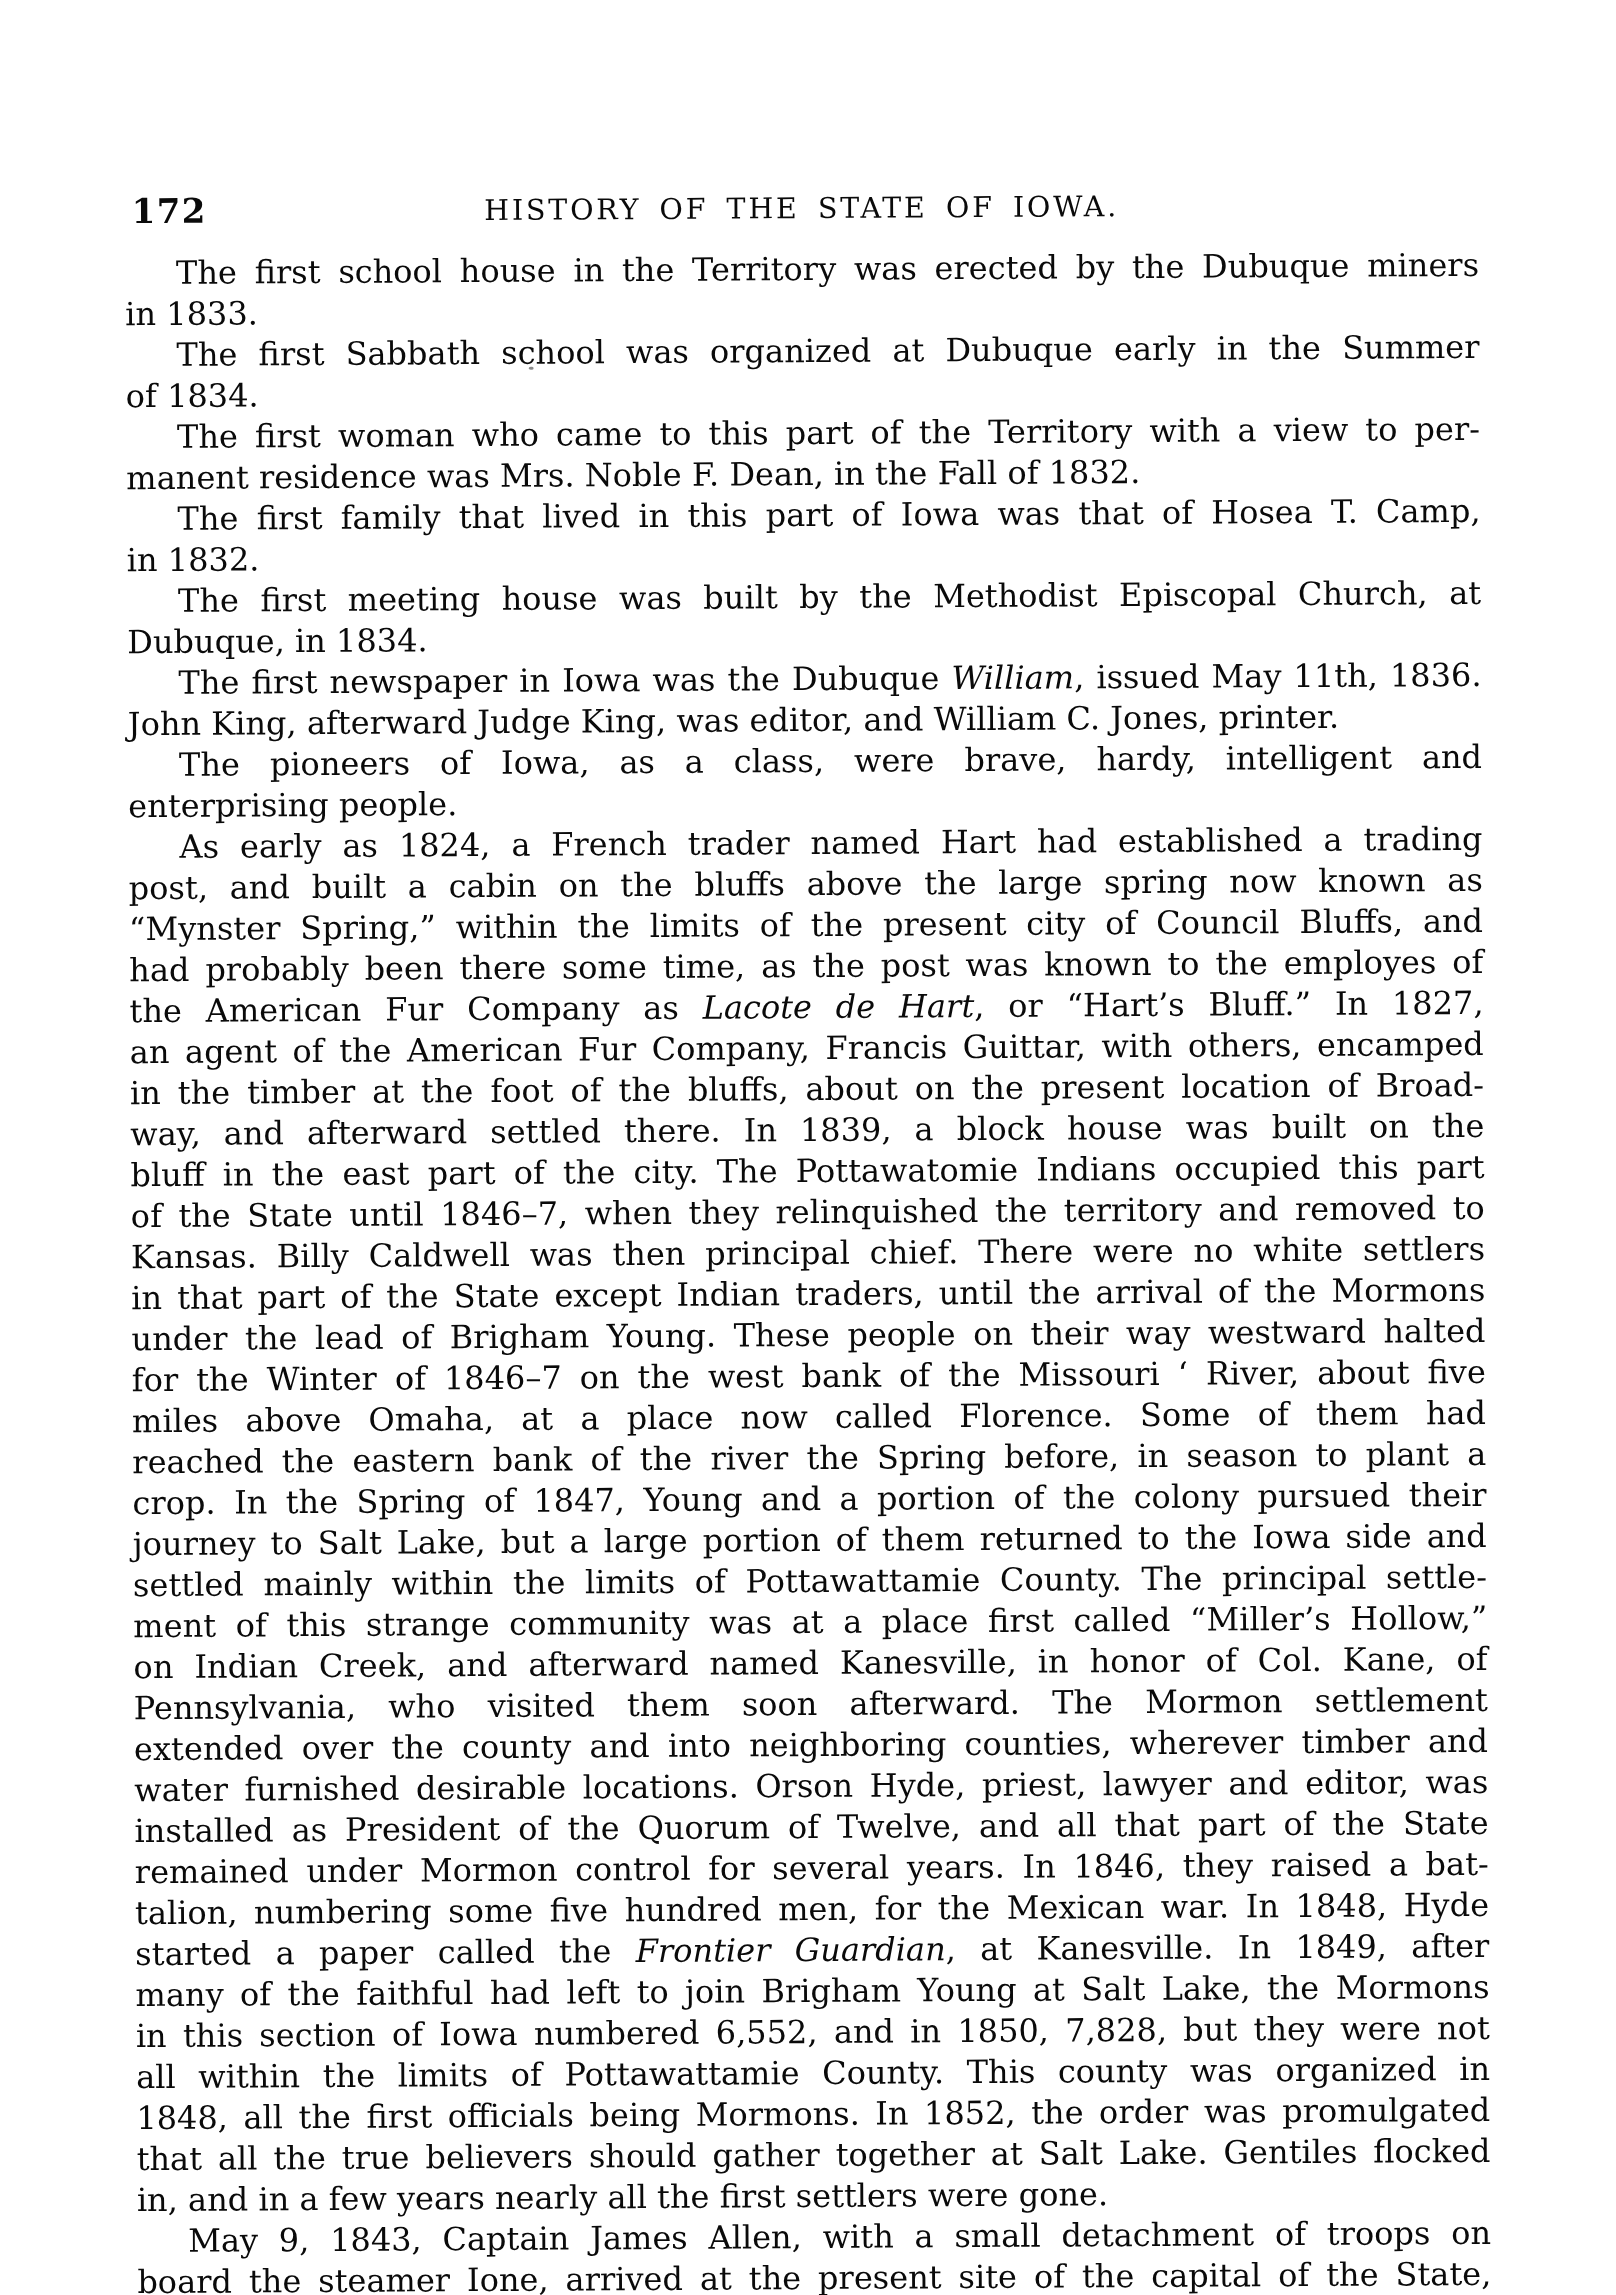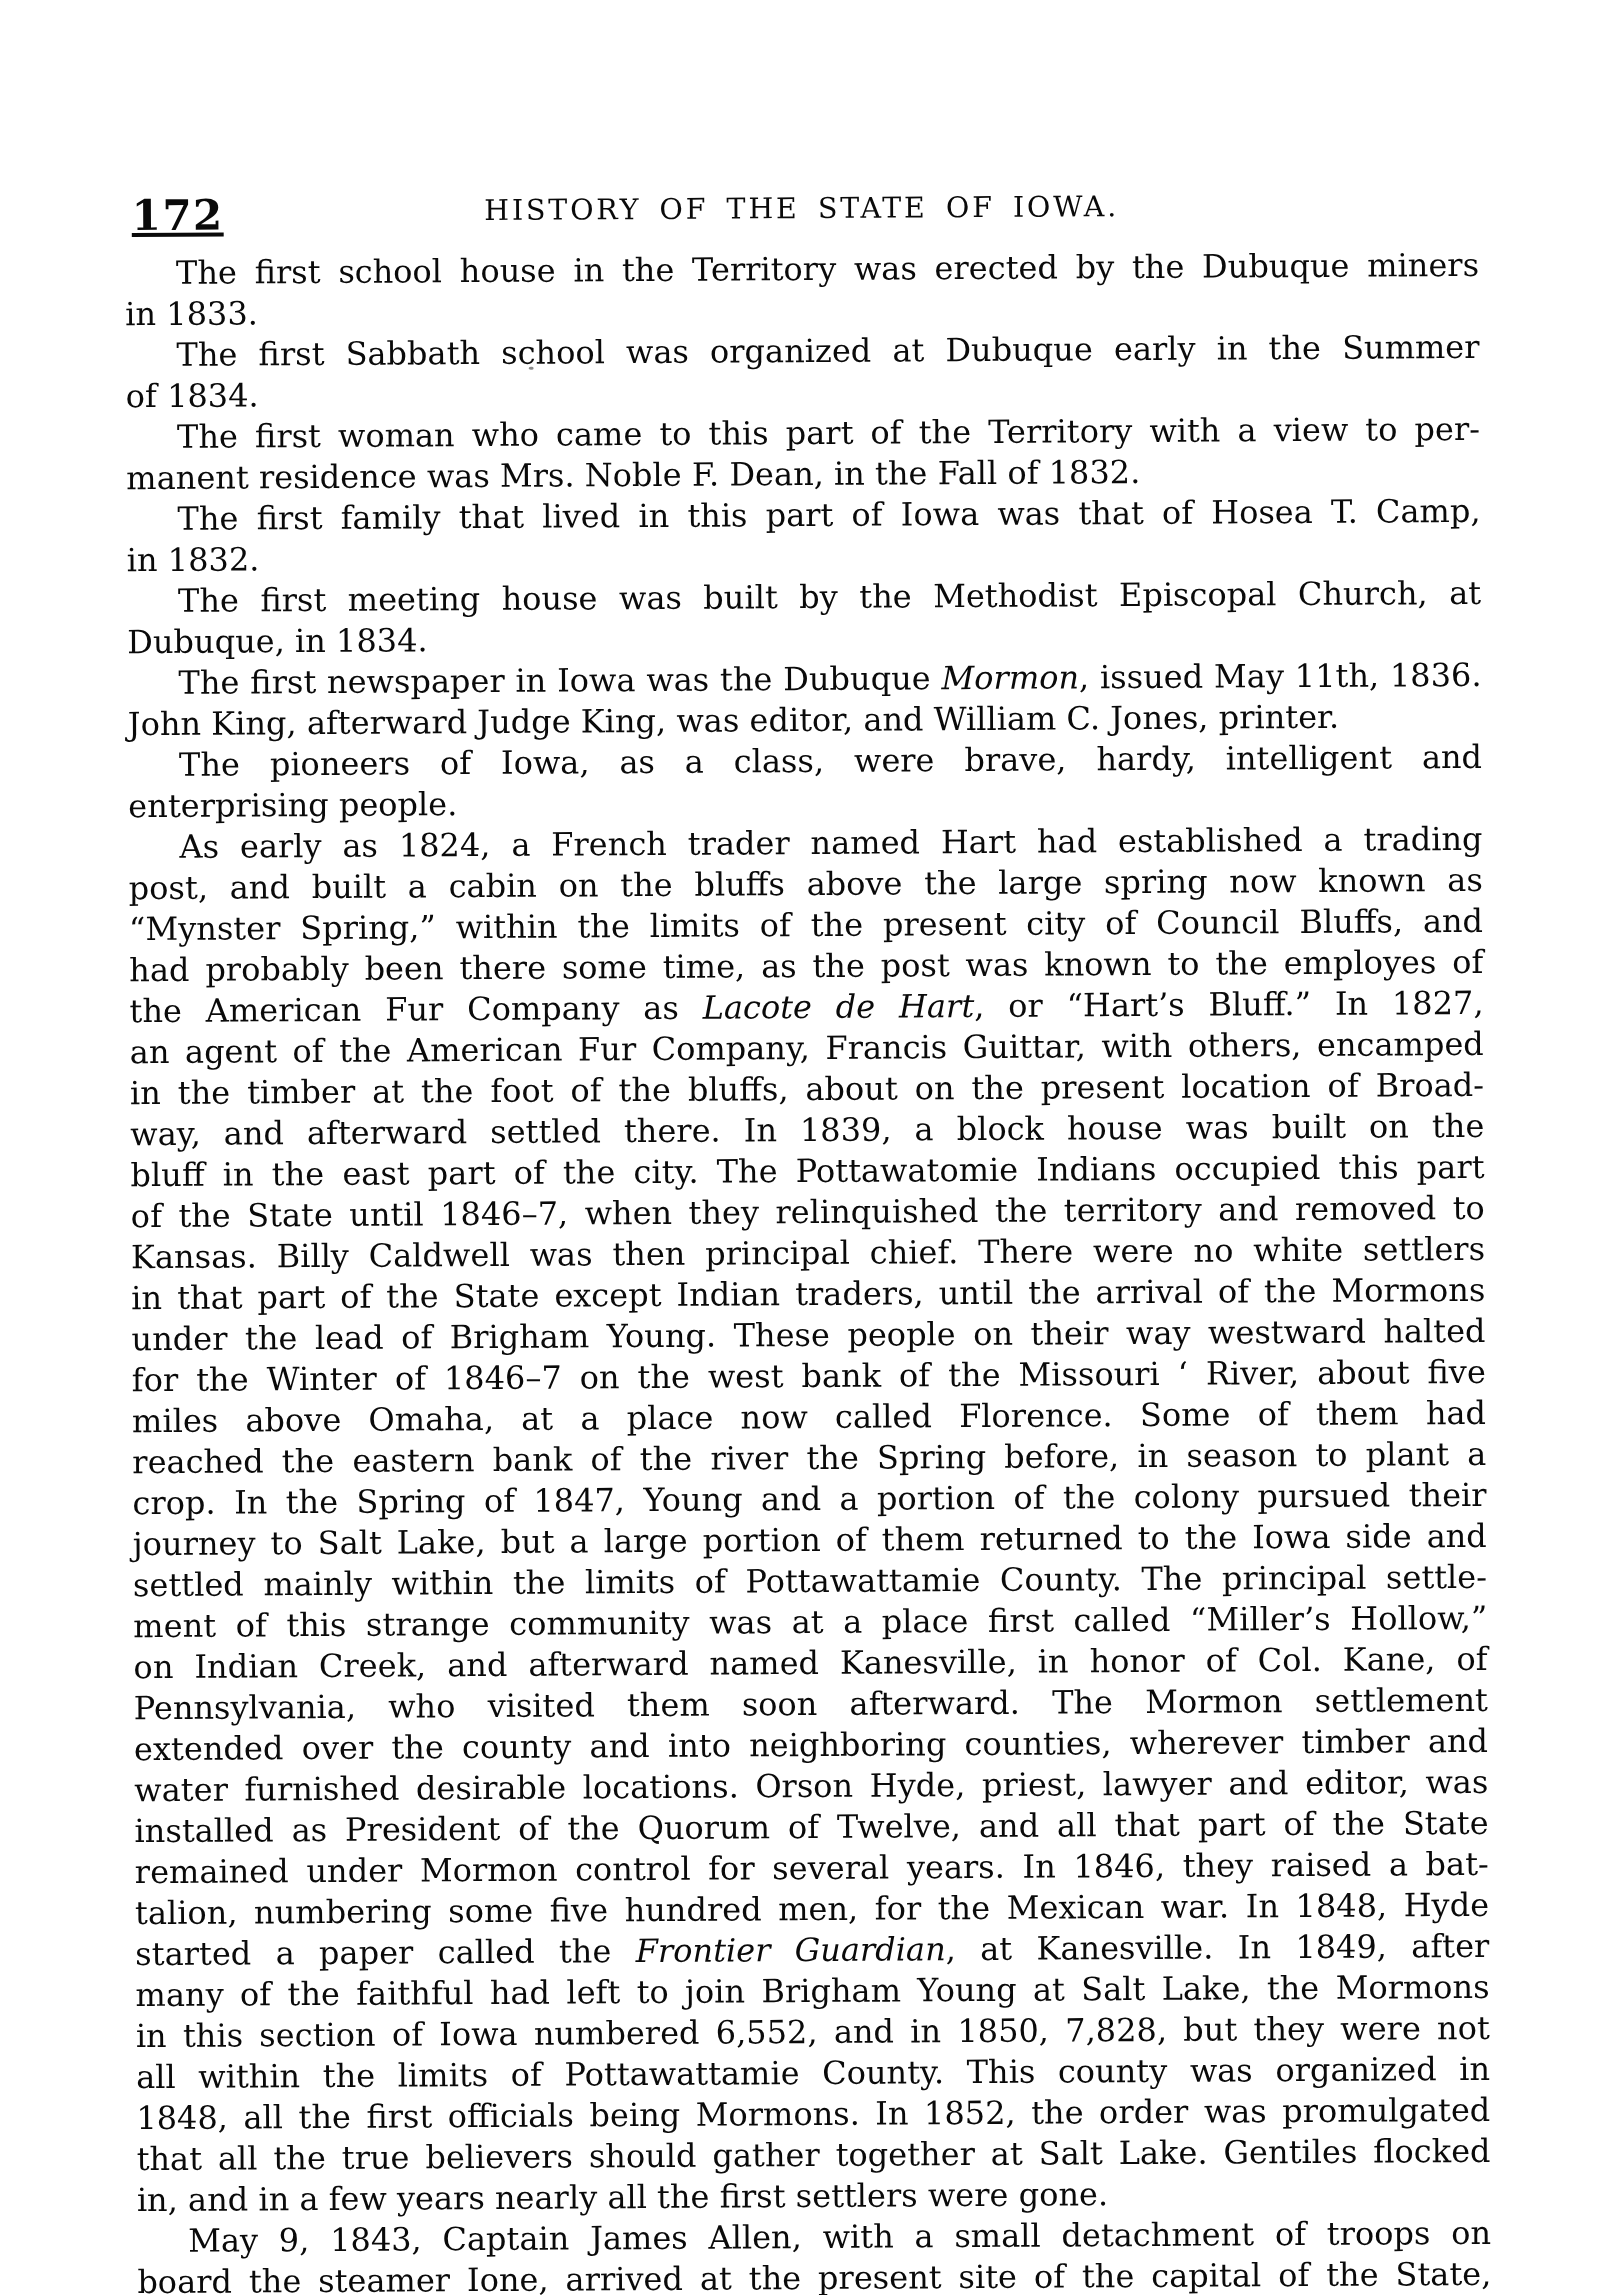--- a/index.html
+++ b/index.html
@@ -10,21 +10,21 @@
     font-family: "DejaVu Serif", serif;
     position: relative;
     overflow: hidden;
   }
   .sheet { position: absolute; inset: 0; background: #ffffff; }
   .tilt { position: absolute; inset: 0; transform: rotate(-0.35deg); transform-origin: 50% 50%; }
 
   .running-head { position: absolute; top: 184px; left: 0; right: 0; height: 55px; }
   .folio {
     position: absolute; left: 138px; top: 2.8px;
-    font-size: 42px; font-weight: 700; letter-spacing: 1.4px; text-decoration: underline;
+    font-size: 34px; font-weight: 700; letter-spacing: 1.4px;
   }
   .head-title {
     position: absolute; left: 0; right: 0; top: 8.3px;
     text-align: center;
     font-size: 28.5px; letter-spacing: 2.8px;
     word-spacing: 6.4px;
   }
 
   .body-text {
     position: absolute; top: 249px; left: 131px; width: 1354px;
@@ -74,21 +74,21 @@
         </div>
         <div class="para">
           <div class="line firstline">The first family that lived in this part of Iowa was that of Hosea T. Camp,</div>
           <div class="line lastline">in 1832.</div>
         </div>
         <div class="para">
           <div class="line firstline">The first meeting house was built by the Methodist Episcopal Church, at</div>
           <div class="line lastline">Dubuque, in 1834.</div>
         </div>
         <div class="para">
-          <div class="line firstline">The first newspaper in Iowa was the Dubuque <span class="it">Mormon</span>, issued May 11th, 1836.</div>
+          <div class="line firstline">The first newspaper in Iowa was the Dubuque <span class="it">William</span>, issued May 11th, 1836.</div>
           <div class="line lastline">John King, afterward Judge King, was editor, and William C. Jones, printer.</div>
         </div>
         <div class="para">
           <div class="line firstline">The pioneers of Iowa, as a class, were brave, hardy, intelligent and</div>
           <div class="line lastline">enterprising people.</div>
         </div>
         <div class="para">
           <div class="line firstline">As early as 1824, a French trader named Hart had established a trading</div>
           <div class="line">post, and built a cabin on the bluffs above the large spring now known as</div>
           <div class="line">“Mynster Spring,” within the limits of the present city of Council Bluffs, and</div>

